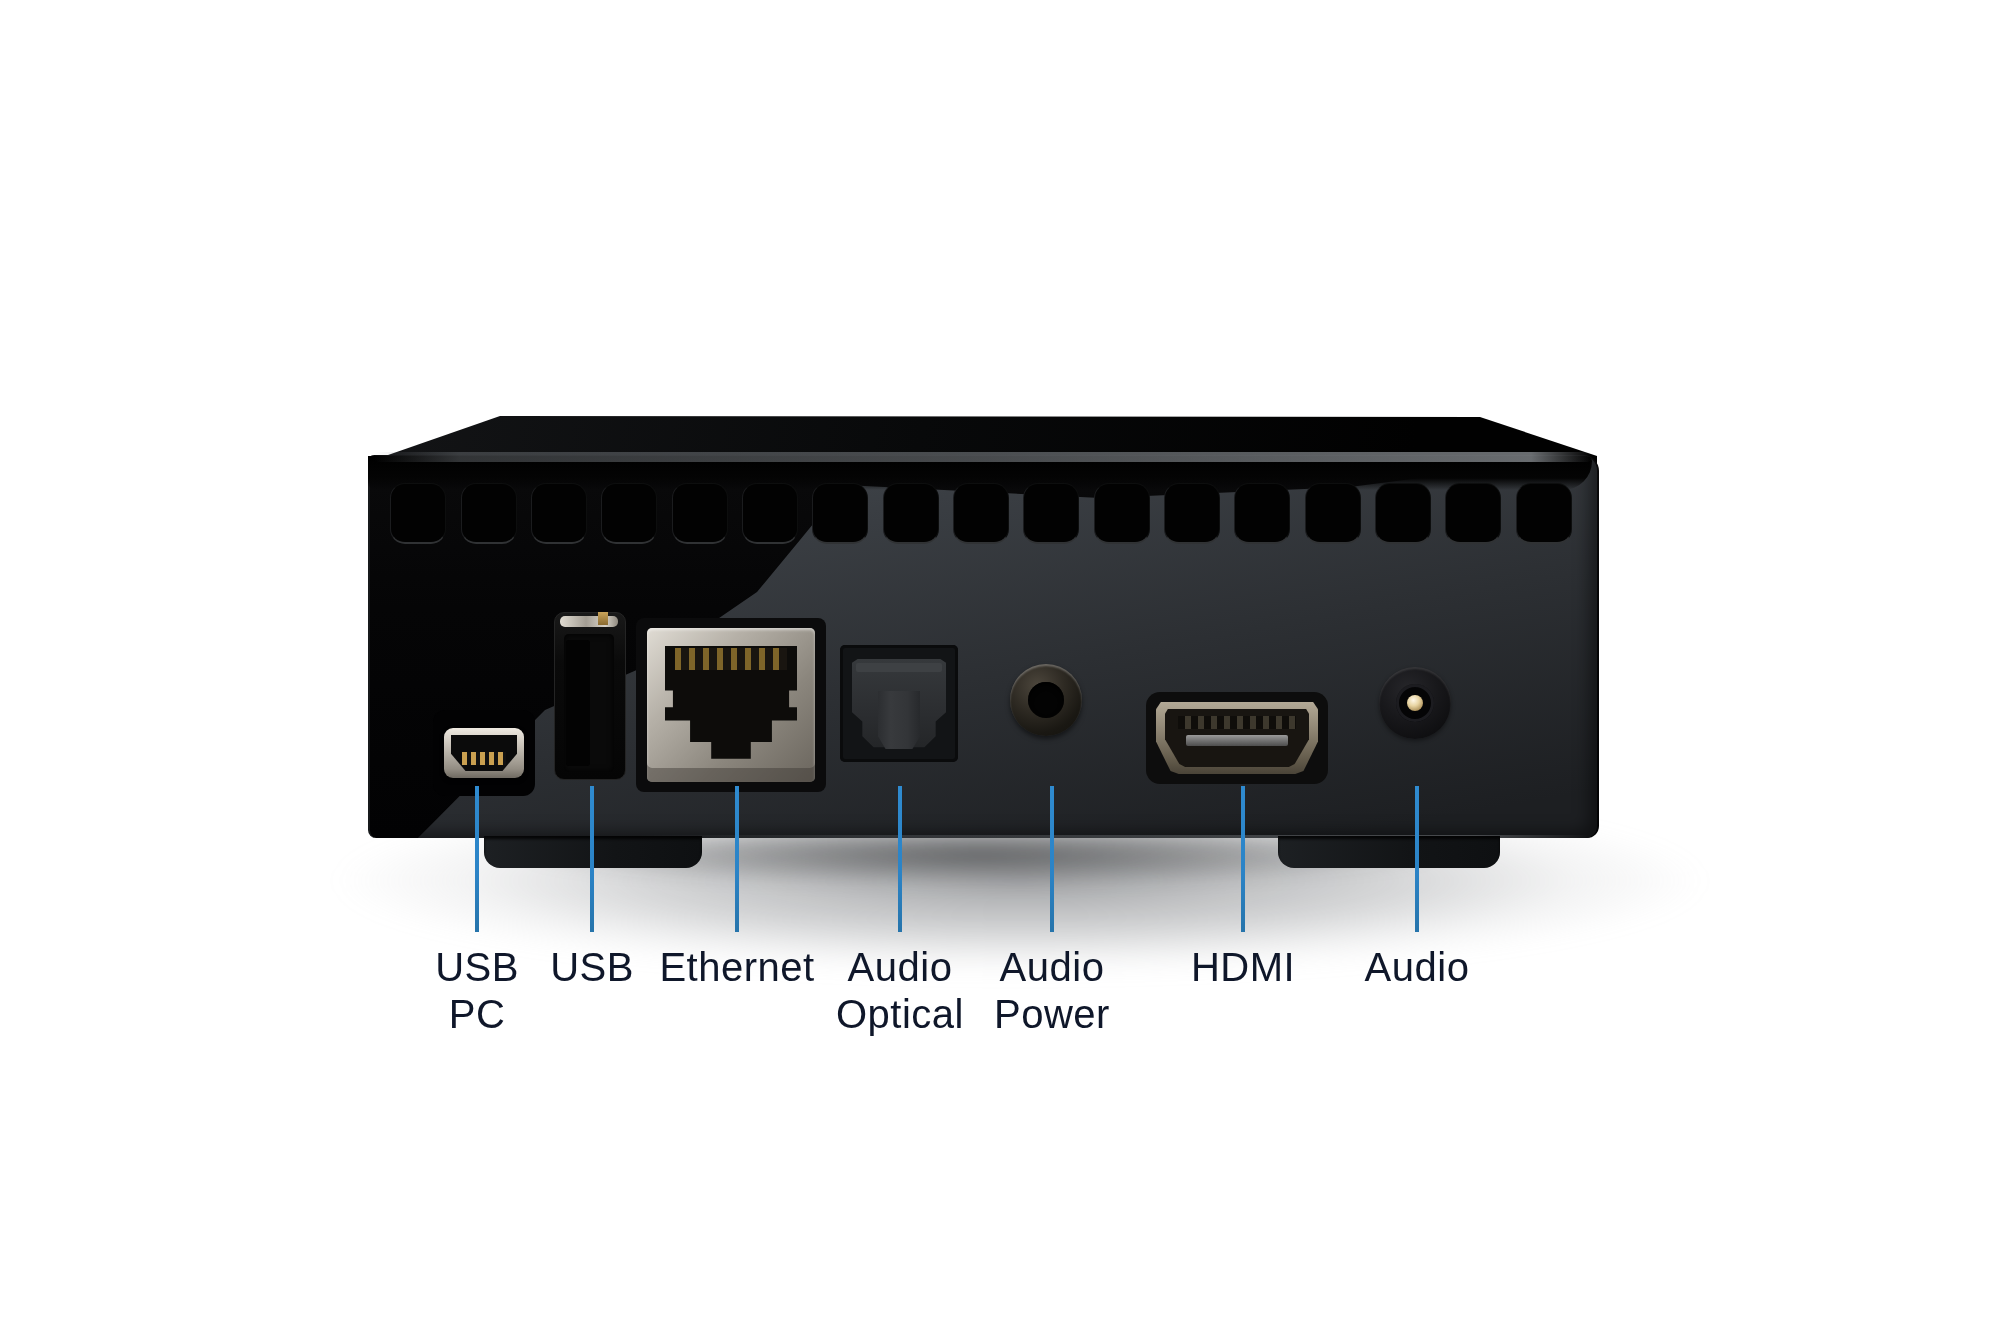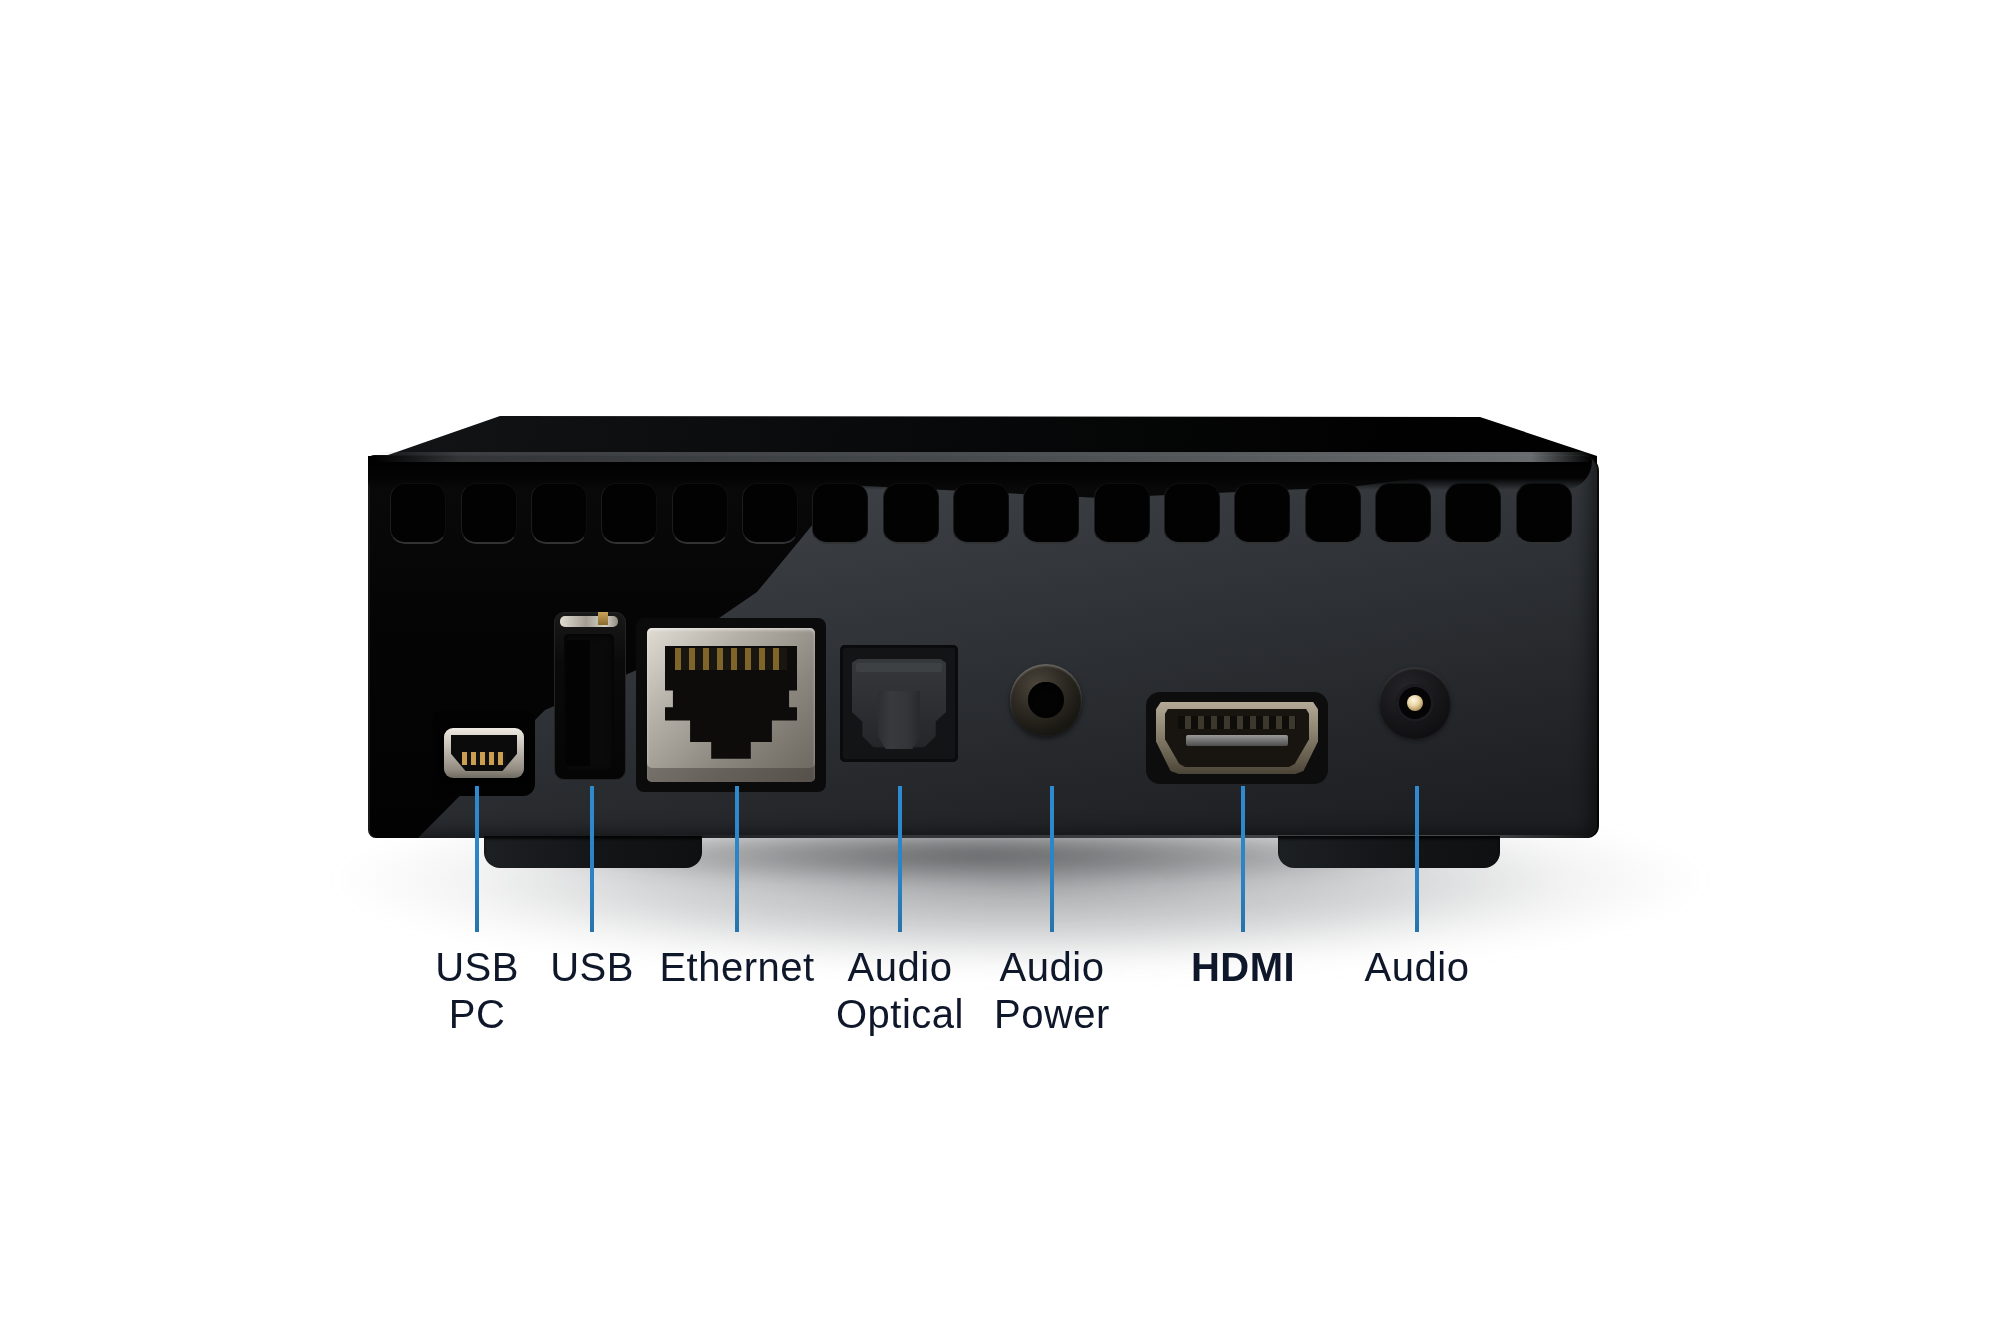--- a/index.html
+++ b/index.html
@@ -117,21 +117,21 @@
 
   
   .leader{position:absolute;top:786px;width:4px;height:146px;
     background:linear-gradient(180deg,#2f8bd0 0%,#2b83c6 60%,#2674ab 100%);}
   #leader-0{left:475px;} #leader-1{left:590px;} #leader-2{left:735px;} #leader-3{left:898px;}
   #leader-4{left:1050px;} #leader-5{left:1241px;} #leader-6{left:1415px;}
 
   .plabel{position:absolute;top:944px;transform:translateX(-50%);text-align:center;
     font-size:40px;line-height:47px;font-weight:400;letter-spacing:.5px;color:#0f172a;white-space:nowrap;}
   #plabel-0{left:477px;} #plabel-1{left:592px;} #plabel-2{left:737px;} #plabel-3{left:900px;}
-  #plabel-4{left:1052px;} #plabel-5{left:1243px;font-weight:bold;} #plabel-6{left:1417px;}
+  #plabel-4{left:1052px;} #plabel-5{left:1243px;} #plabel-6{left:1417px;}
 </style>
 </head>
 <body>
 
 <div id="stage">
 
   <div class="shadow-wide"></div>
   <div class="shadow-core"></div>
 
   <div class="top-face"></div>

